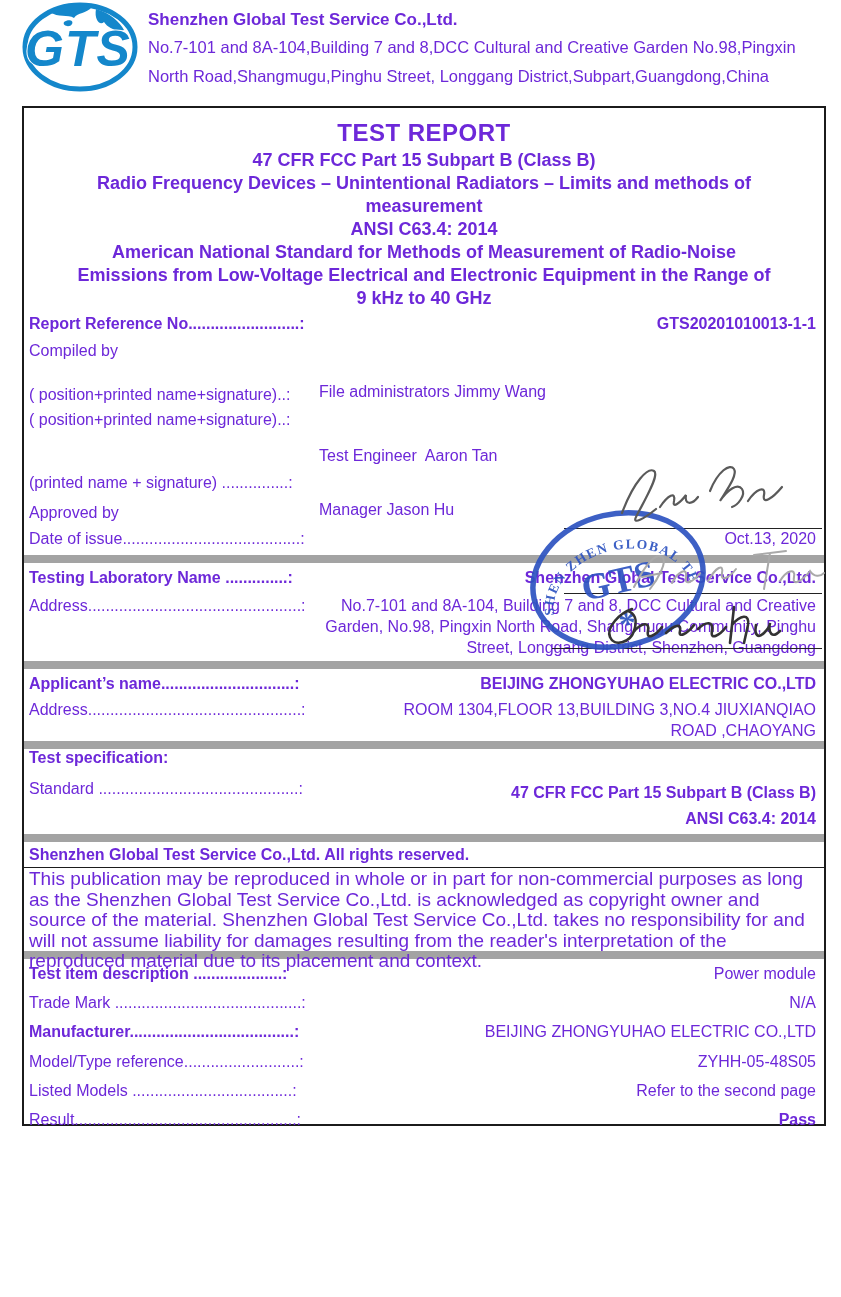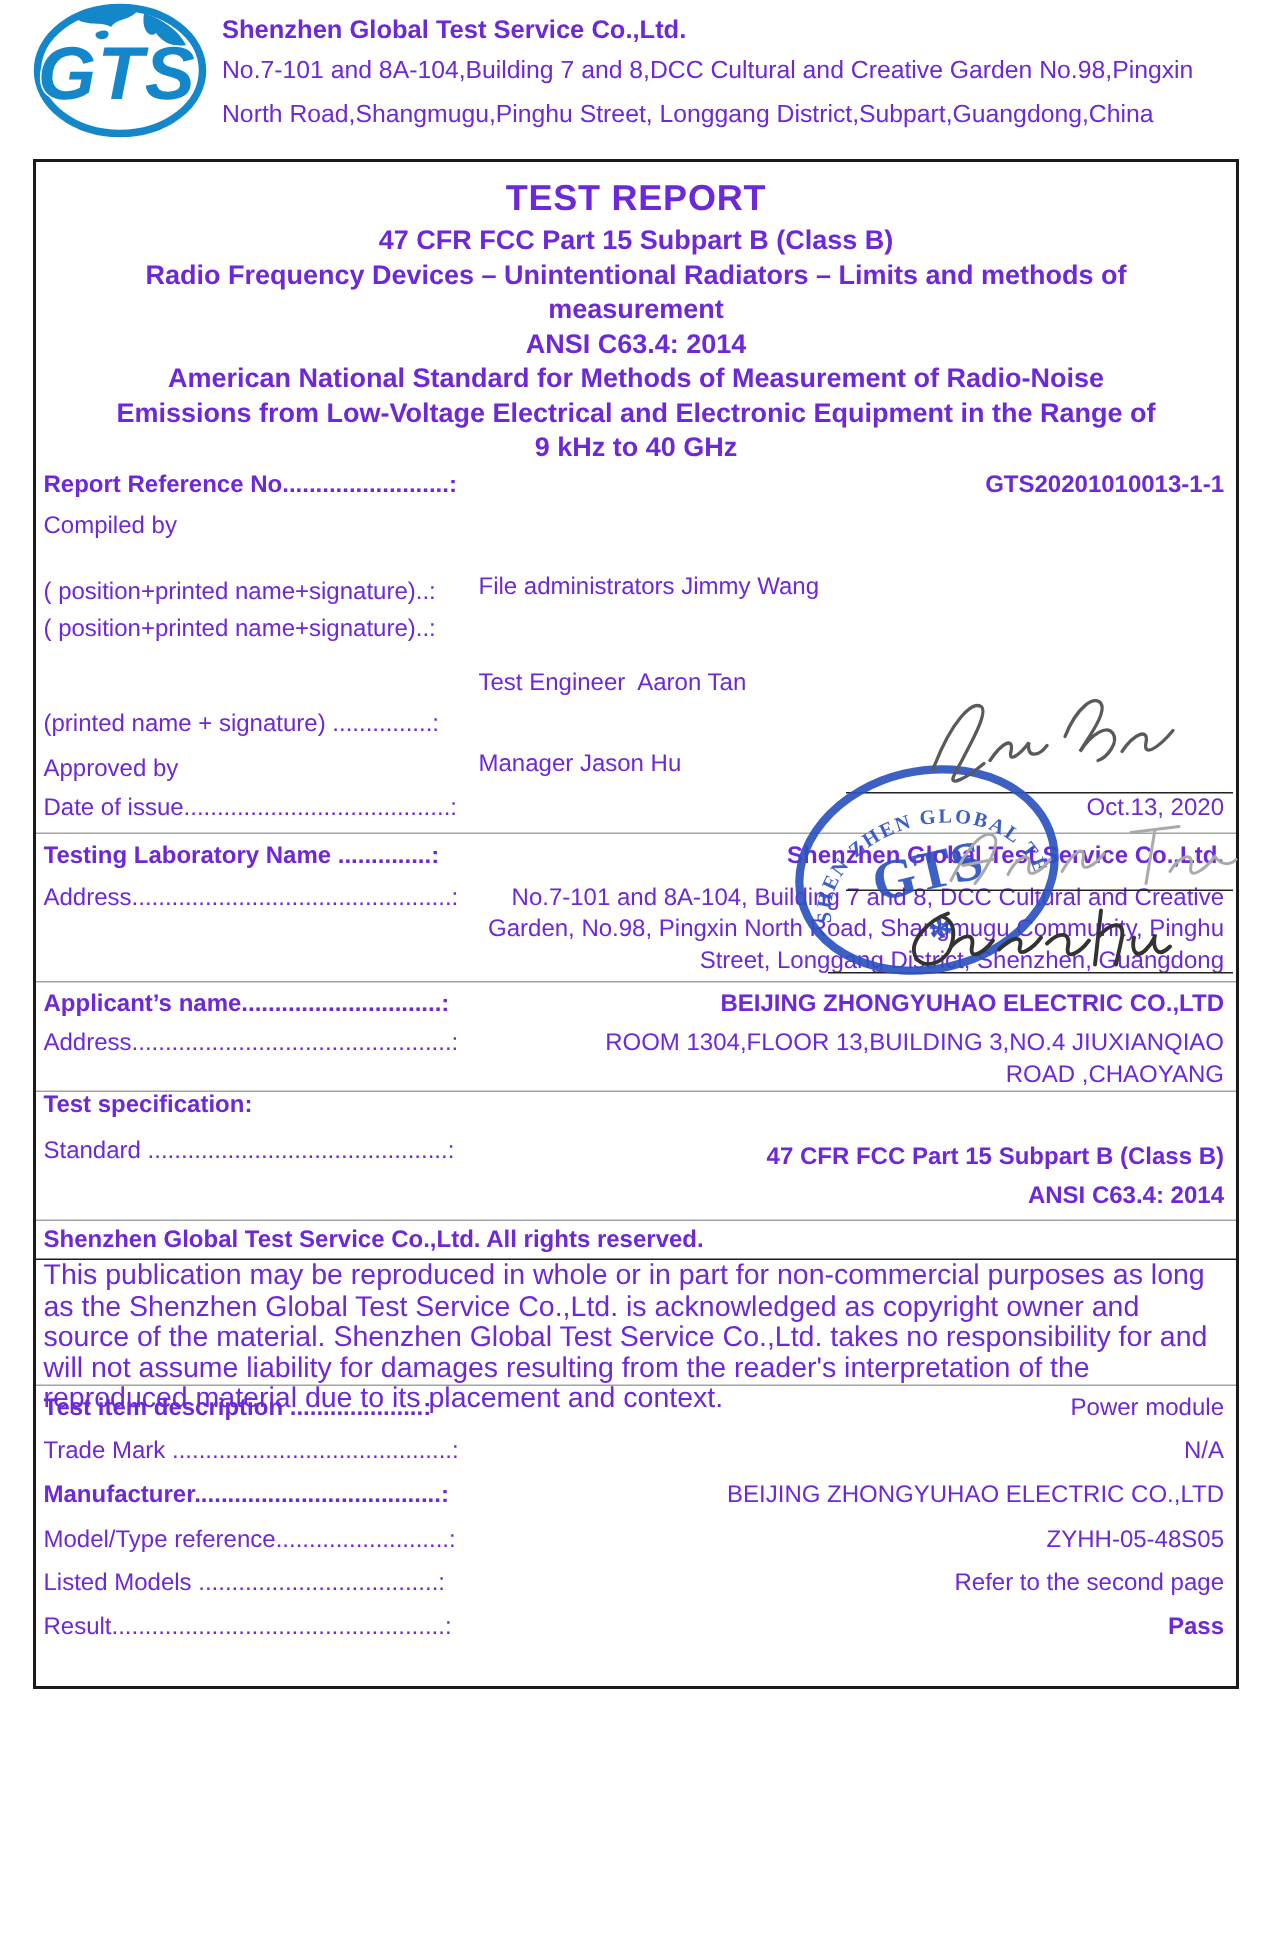--- a/index.html
+++ b/index.html
@@ -18,21 +18,21 @@
        border:2px solid #1b1b1b;background:#fff;}
 
   .title-block{padding-top:9px;text-align:center;font-weight:bold;}
   .tb-main{font-size:24px;line-height:32px;letter-spacing:.5px;}
   .tb-sub{font-size:18px;line-height:23px;}
 
   .kv{display:flex;padding-left:5px;}
   .lbl{width:290px;flex:0 0 290px;white-space:nowrap;overflow:hidden;}
   .val{flex:1;padding-right:8px;text-align:right;}
   .b{font-weight:bold;}
-  .sep{border-top:1px solid #a3a3a3;}
+  .sep{border-top:8px solid #a3a3a3;}
   .sep1{border-top:1px solid #1b1b1b;}
 
   .r-ref{height:27px;align-items:center;font-size:16px;}
 
   .personnel{position:relative;height:218px;font-size:16px;}
   .prow{display:flex;padding-left:5px;box-sizing:border-box;}
   .plbl{width:290px;flex:0 0 290px;display:flex;flex-direction:column;justify-content:space-between;}
   .pval{align-self:flex-end;line-height:24px;white-space:pre-wrap;}
   .row-compiled{height:67px;padding-top:5px;}
   .row-supervised{height:64px;padding-top:7px;}

